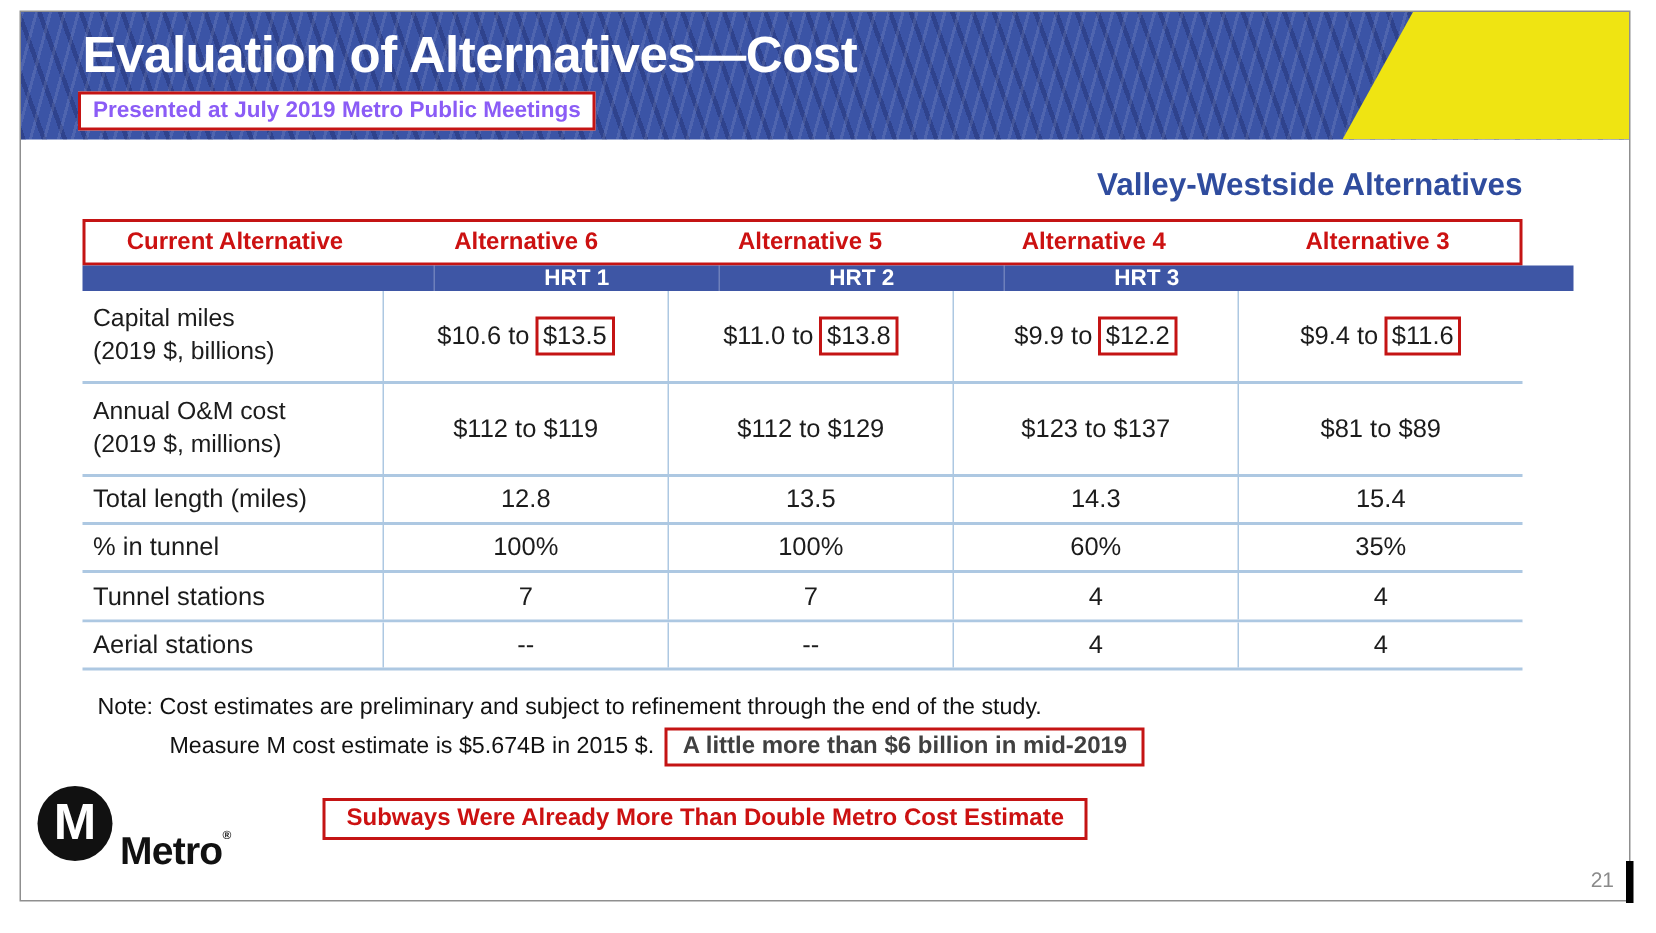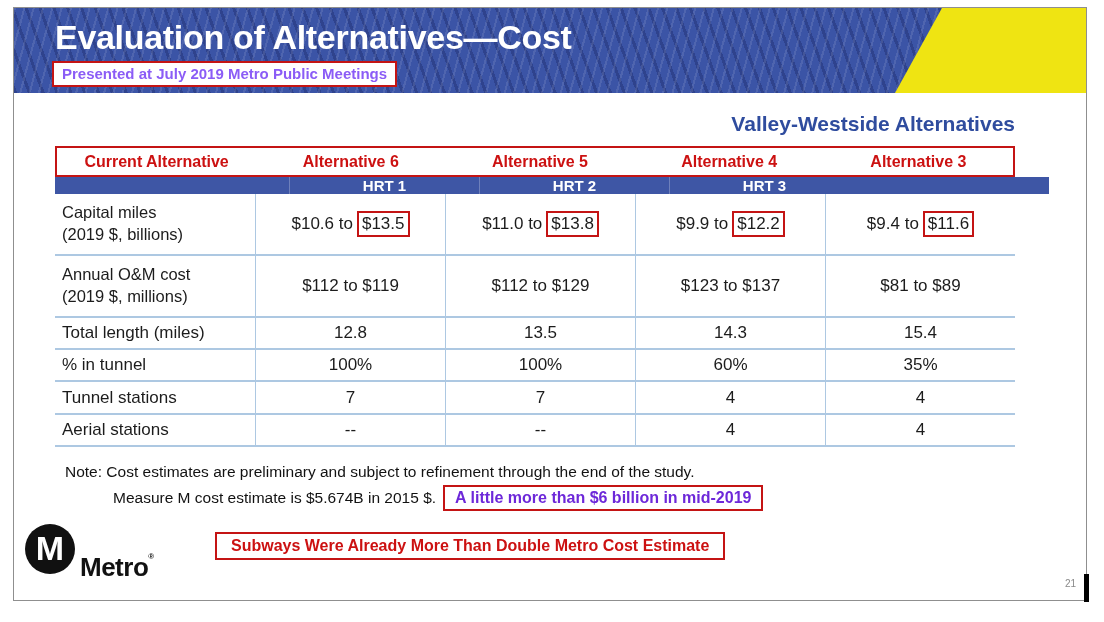--- a/index.html
+++ b/index.html
@@ -48,38 +48,38 @@
   .trow .cv{border-left:1px solid #ADC8E2;box-sizing:border-box;}
   .h62{height:62px;} .h32{height:32px;} .h33{height:33px;}
   .lbl2{line-height:1.32;font-size:16.5px;}
   .lbl2 span{display:block;}
   .boxed{display:inline-block;border:2px solid #C41414;padding:0px 3px;margin-left:4px;line-height:1.35;}
 
   
   .notes{position:absolute;left:55px;top:462px;color:#121212;font-size:15.5px;}
   .note-line1{margin-left:10px;line-height:20px;}
   .note-line2-wrap{display:flex;align-items:center;margin-left:58px;margin-top:3px;}
-  .inline-red-box{border:2px solid #C41414;color:#6d28d9;font-weight:bold;font-size:16px;
+  .inline-red-box{border:2px solid #C41414;color:#404040;font-weight:bold;font-size:16px;
           padding:2px 10px;margin-left:7px;white-space:nowrap;}
 
   
   .subways-box{position:absolute;left:215px;top:532px;border:2px solid #C41414;
           color:#CC1111;font-weight:bold;font-size:16px;padding:3px 14px;white-space:nowrap;}
 
   
   .metro-logo{position:absolute;left:25px;top:524px;display:flex;}
   .logo-circle{width:50px;height:50px;border-radius:50%;background:#111111;color:#ffffff;
           display:flex;align-items:center;justify-content:center;
           font-weight:bold;font-size:34px;padding-bottom:2px;box-sizing:border-box;}
   .wordmark{margin-left:5px;margin-top:28px;font-weight:bold;font-size:26px;color:#111111;
           letter-spacing:-0.5px;}
   .reg{font-size:8px;vertical-align:top;font-weight:bold;}
 
   .page-number{position:absolute;left:1040px;top:578px;width:36px;text-align:right;
-          font-size:10px;color:#8a8a8a;}
+          font-size:14px;color:#8a8a8a;}
   .right-tick{position:absolute;left:1084px;top:574px;width:5px;height:28px;background:#000000;}
 </style>
 </head>
 <body>
 
 <div class="page">
   <div class="frame"></div>
 
   <div class="banner">
     <div class="yellow-wedge"></div>

